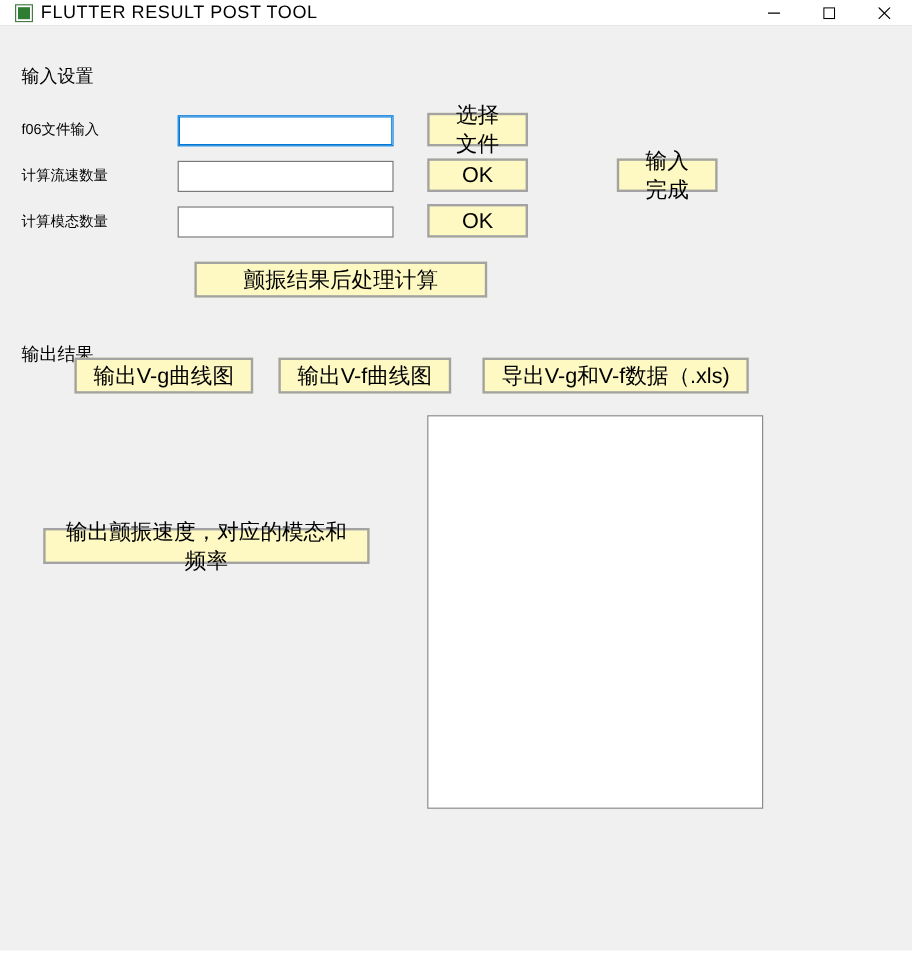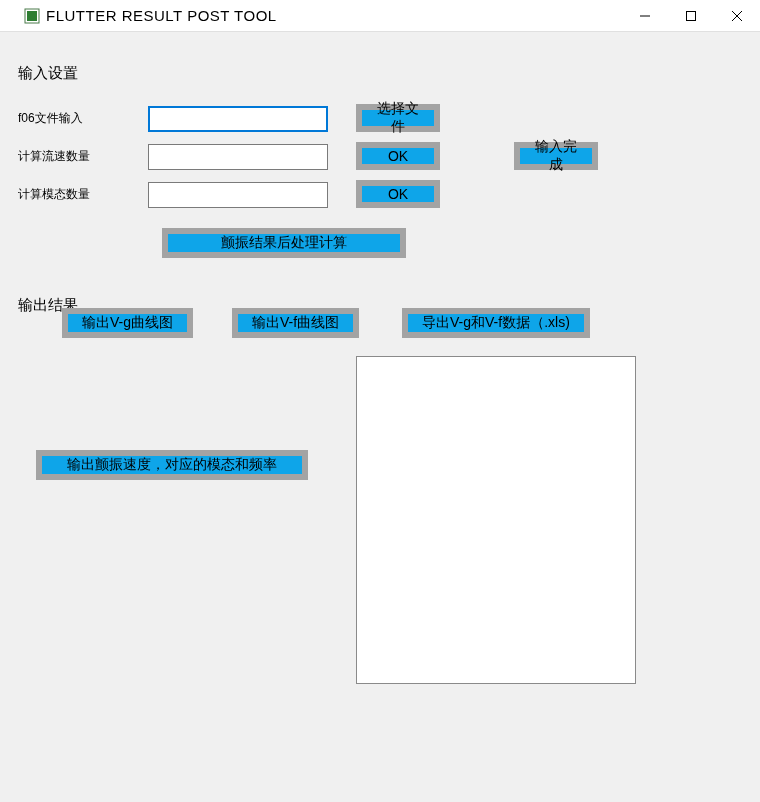--- a/index.html
+++ b/index.html
@@ -9,27 +9,27 @@
     font-size: 14px;
     background: #ffffff;
     color: #000;
     width: 760px;
     height: 802px;
     overflow: hidden;
   }
 
   
   .titlebar {
-    height: 32px;
+    height: 22px;
     background: #ffffff;
     border-bottom: 1px solid #e0e0e0;
     display: flex;
     align-items: center;
     justify-content: space-between;
-    padding-left: 24px;
+    padding-left: 12px;
   }
   .titlebar-left {
     display: flex;
     align-items: center;
     gap: 6px;
   }
   .app-icon {
     width: 16px; height: 16px;
     display: inline-block;
   }
@@ -89,23 +89,23 @@
   .text-input.focused {
     border: 1px solid #0078d7;
     box-shadow: inset 0 0 0 1px #0078d7;
   }
 
   .btn {
     position: absolute;
     height: 28px;
     padding: 0 14px;
     font-family: inherit;
-    font-size: 14px;
-    background: #0ea5e9;
-    border: 6px solid #a3a3a3;
+    font-size: 18px;
+    background: #fef9c3;
+    border: 2px solid #a3a3a3;
     cursor: default;
     display: inline-flex;
     align-items: center;
     justify-content: center;
   }
 
   .output-box {
     position: absolute;
     background: #ffffff;
     border: 1px solid #8a8a8a;

